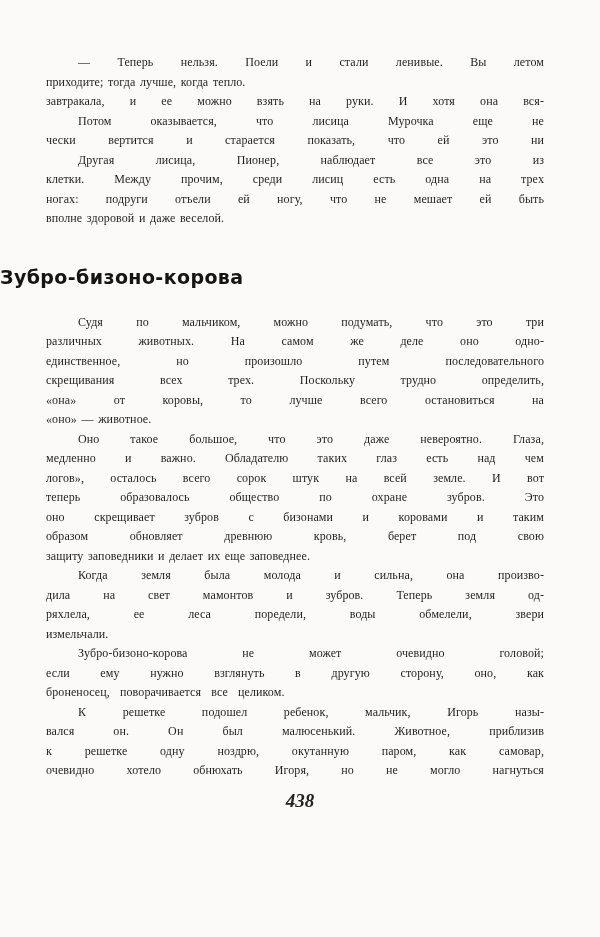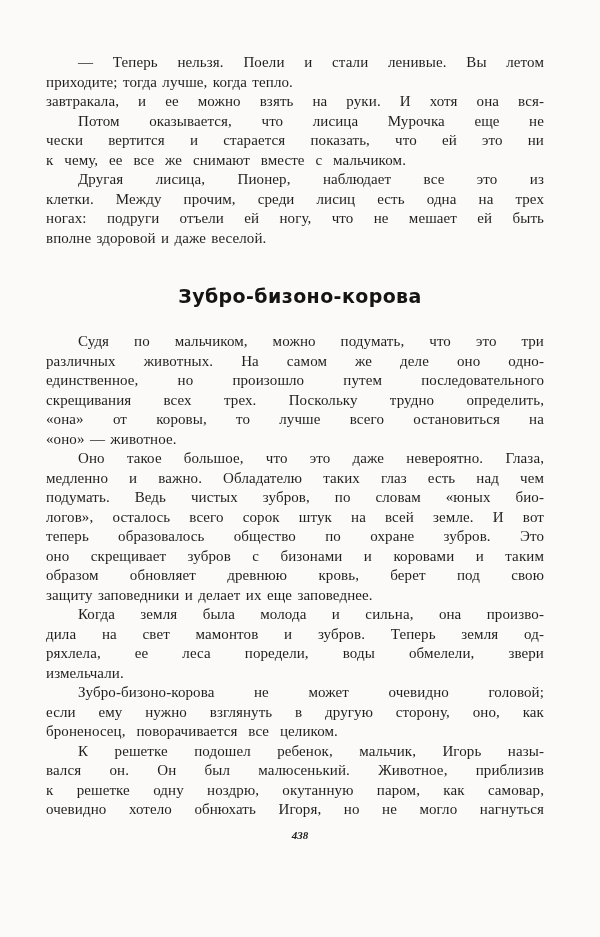--- a/index.html
+++ b/index.html
@@ -21,21 +21,21 @@
     height: 937px;
     padding-top: 53px;
     box-sizing: border-box;
   }
   .text-col {
     margin-left: 46px;
     width: 498px;
   }
   
   .ln {
-    font-size: 15px;
+    font-size: 12px;
     line-height: 19.5px;
     text-align: justify;
     word-spacing: 1.5px;
     letter-spacing: 0.1px;
     white-space: normal;
   }
   .ln.j {
     text-align-last: justify;
   }
   .ln.spread {
@@ -43,47 +43,45 @@
   }
   .ln.ind {
     text-indent: 32px;
   }
   .heading {
     font-family: "DejaVu Sans", "Liberation Sans", sans-serif;
     font-weight: bold;
     font-size: 19px;
     line-height: 24px;
     letter-spacing: 0.4px;
-    text-align: center;
     color: #141414;
     margin: 36px 0 24px 0;
   }
   .folio {
     margin-top: 9px;
     text-align: center;
     font-style: italic;
     font-weight: bold;
-    font-size: 11px;
+    font-size: 19px;
     color: #222;
   }
 </style>
 </head>
 <body>
 
 <div class="page">
   <div class="text-col" id="block-top">
       <div class="para">
         <div class="ln j ind">— Теперь нельзя. Поели и стали ленивые. Вы летом</div>
         <div class="ln">приходите; тогда лучше, когда тепло.</div>
       </div>
       <div class="para">
         <div class="ln j">завтракала, и ее можно взять на руки. И хотя она вся-</div>
         <div class="ln j ind">Потом оказывается, что лисица Мурочка еще не</div>
         <div class="ln j">чески вертится и старается показать, что ей это ни</div>
-        <div class="ln spread">к чему, ее все же снимают вместе с мальчиком.</div>
       </div>
       <div class="para">
         <div class="ln j ind">Другая лисица, Пионер, наблюдает все это из</div>
         <div class="ln j">клетки. Между прочим, среди лисиц есть одна на трех</div>
         <div class="ln j">ногах: подруги отъели ей ногу, что не мешает ей быть</div>
         <div class="ln">вполне здоровой и даже веселой.</div>
       </div>
     </div>
 
   <h2 class="heading">Зубро-бизоно-корова</h2>
@@ -93,21 +91,20 @@
         <div class="ln j ind">Судя по мальчиком, можно подумать, что это три</div>
         <div class="ln j">различных животных. На самом же деле оно одно-</div>
         <div class="ln j">единственное, но произошло путем последовательного</div>
         <div class="ln j">скрещивания всех трех. Поскольку трудно определить,</div>
         <div class="ln j">«она» от коровы, то лучше всего остановиться на</div>
         <div class="ln">«оно» — животное.</div>
       </div>
       <div class="para">
         <div class="ln j ind">Оно такое большое, что это даже невероятно. Глаза,</div>
         <div class="ln j">медленно и важно. Обладателю таких глаз есть над чем</div>
-        <div class="ln j">подумать. Ведь чистых зубров, по словам «юных био-</div>
         <div class="ln j">логов», осталось всего сорок штук на всей земле. И вот</div>
         <div class="ln j">теперь образовалось общество по охране зубров. Это</div>
         <div class="ln j">оно скрещивает зубров с бизонами и коровами и таким</div>
         <div class="ln j">образом обновляет древнюю кровь, берет под свою</div>
         <div class="ln">защиту заповедники и делает их еще заповеднее.</div>
       </div>
       <div class="para">
         <div class="ln j ind">Когда земля была молода и сильна, она произво-</div>
         <div class="ln j">дила на свет мамонтов и зубров. Теперь земля од-</div>
         <div class="ln j">ряхлела, ее леса поредели, воды обмелели, звери</div>

